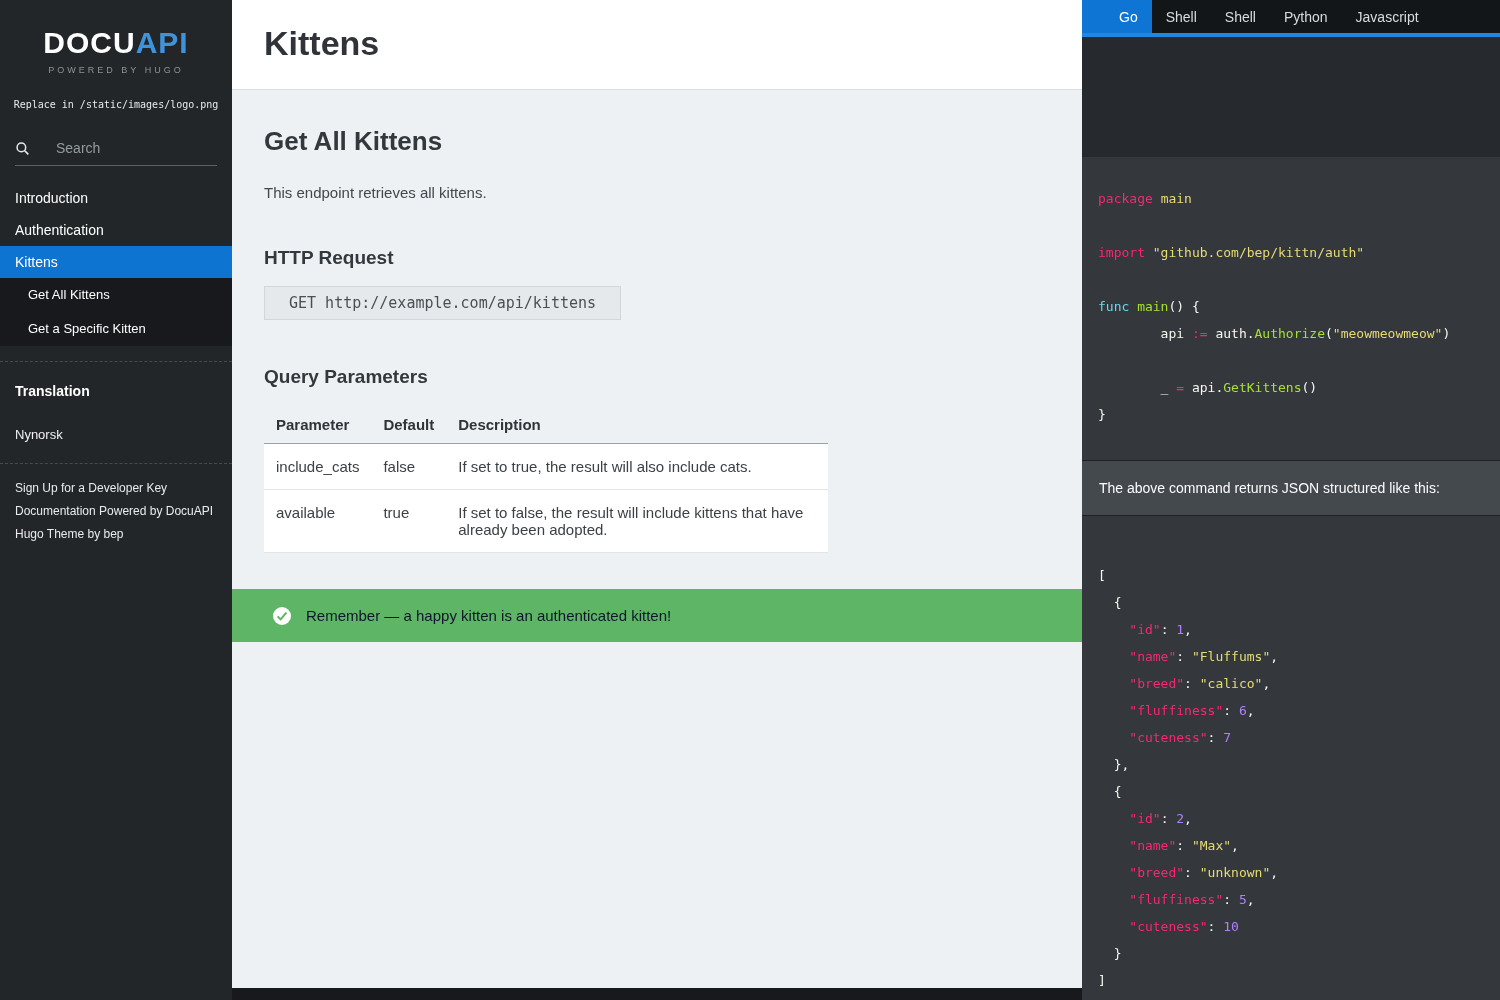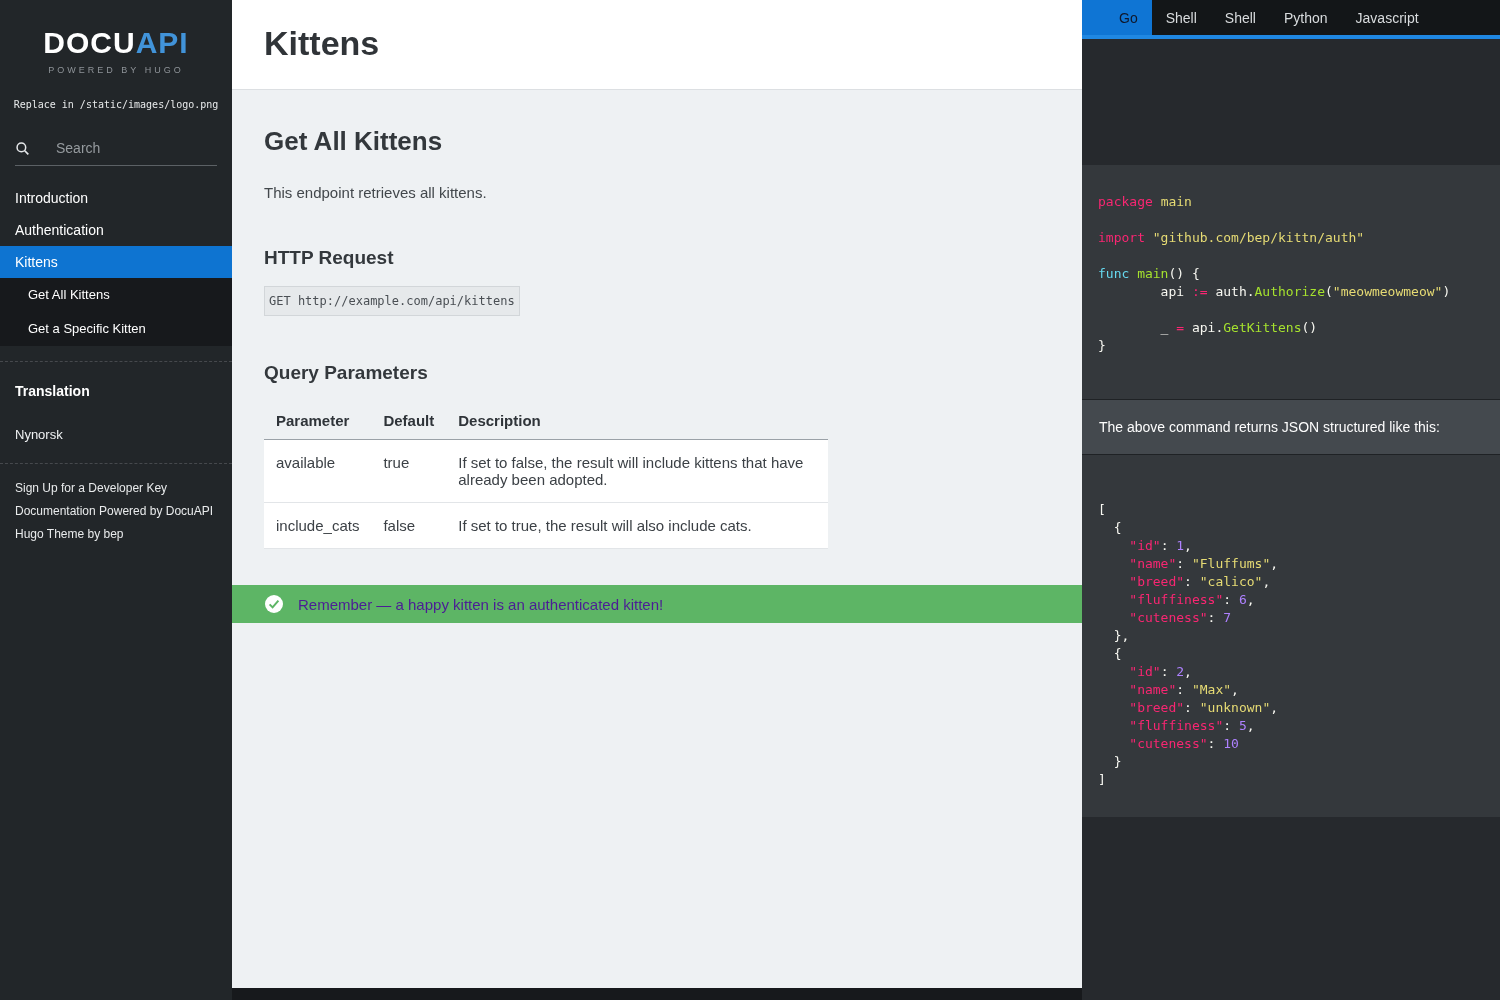--- a/index.html
+++ b/index.html
@@ -35,45 +35,45 @@
 
   
   .content { flex:1; background:#eef1f3; display:flex; flex-direction:column; min-width:0; }
   .content-header { background:#ffffff; border-bottom:1px solid #dcdfe2; padding:24px 32px 26px; }
   .content-header h1 { font-size:34px; font-weight:bold; color:#303438; }
   .content-body { padding:2px 32px 0; }
   .content-body h2 { margin-top:34px; font-size:26px; color:#33383c; font-weight:bold; }
   .content-body p { margin-top:27px; font-size:15px; color:#42474b; }
   .content-body h3 { margin-top:46px; font-size:19px; color:#33383c; font-weight:bold; }
   .code-chip { display:inline-block; margin-top:17px; background:#e6e9eb;
-               border:1px solid #d2d6d9; padding:7px 4px; font-size:12px;
+               border:1px solid #d2d6d9; padding:7px 24px; font-size:15px;
                color:#4a4f54; font-family:"DejaVu Sans Mono", monospace; }
   table.params { margin-top:18px; width:564px; border-collapse:collapse; font-size:15px; }
   table.params th { text-align:left; font-weight:bold; color:#2f3439;
                     padding:10px 12px; border-bottom:1px solid #9aa1a7; }
   table.params td { background:#ffffff; padding:14px 12px; color:#3c4146;
                     border-bottom:1px solid #e2e5e8; vertical-align:top; }
   table.params th:nth-child(1), table.params td:nth-child(1) { width:105px; }
   table.params th:nth-child(2), table.params td:nth-child(2) { width:72px; }
-  .banner { margin-top:36px; background:#5db565; height:38px; display:flex;
-            align-items:center; padding:0 32px; gap:14px; color:#4c1d95; font-size:15px; }
+  .banner { margin-top:36px; background:#5db565; height:53px; display:flex;
+            align-items:center; padding:0 40px; gap:14px; color:#0f172a; font-size:15px; }
   .content-filler { flex:1; }
   .bottom-strip { height:12px; background:#17191c; }
 
   
   .code-panel { width:418px; flex-shrink:0; background:#26292d; color:#f8f8f2;
                 display:flex; flex-direction:column; overflow:hidden; }
   .tabs { display:flex; background:#131618; height:35px; align-items:stretch; }
   .tab { padding:0 14px; font-size:14px; color:#d9dcde; display:flex;
          align-items:center; cursor:pointer; }
-  .tab.active { background:#0f75d4; color:#0f172a;padding-left:37px; }
+  .tab.active { background:#0f75d4; color:#ffffff;padding-left:37px; }
   .tab-underline { height:4px; background:#1f87e2; }
   .code-spacer { height:126px; }
   pre.code-block { background:#34383c; font-family:"DejaVu Sans Mono", monospace;
-                   font-size:13px; line-height:18px; white-space:pre; overflow:hidden; }
+                   font-size:13px; line-height:27px; white-space:pre; overflow:hidden; }
   pre.go { padding:28px 16px 44px; }
   pre.json { padding:46px 16px 28px; }
   .annotation { background:#44494e; border-top:1px solid #1f2225; border-bottom:1px solid #1f2225;
                 padding:19px 17px; font-size:14px; color:#fdfdfd; }
   .panel-filler { flex:1; background:#26292d; }
 
   
   .tok-w { color:#f8f8f2; }
   .tok-p { color:#f92672; }
   .tok-y { color:#e6db74; }
@@ -139,28 +139,28 @@
       <table class="params">
         <thead>
             <tr>
               <th>Parameter</th>
               <th>Default</th>
               <th>Description</th>
             </tr>
           </thead>
         <tbody>
             <tr>
+              <td>include_cats</td>
+              <td>false</td>
+              <td>If set to true, the result will also include cats.</td>
+            </tr>
+            <tr>
               <td>available</td>
               <td>true</td>
               <td>If set to false, the result will include kittens that have already been adopted.</td>
-            </tr>
-            <tr>
-              <td>include_cats</td>
-              <td>false</td>
-              <td>If set to true, the result will also include cats.</td>
             </tr>
           </tbody>
       </table>
     </div>
 
     <div class="banner">
       <svg width="20" height="20" viewBox="0 0 20 20">
         <circle cx="10" cy="10" r="9" fill="#ffffff"></circle>
         <path d="M5.6 10.4l3 3 5.8-6.8" stroke="#5db565" stroke-width="2" fill="none"></path>
       </svg>

